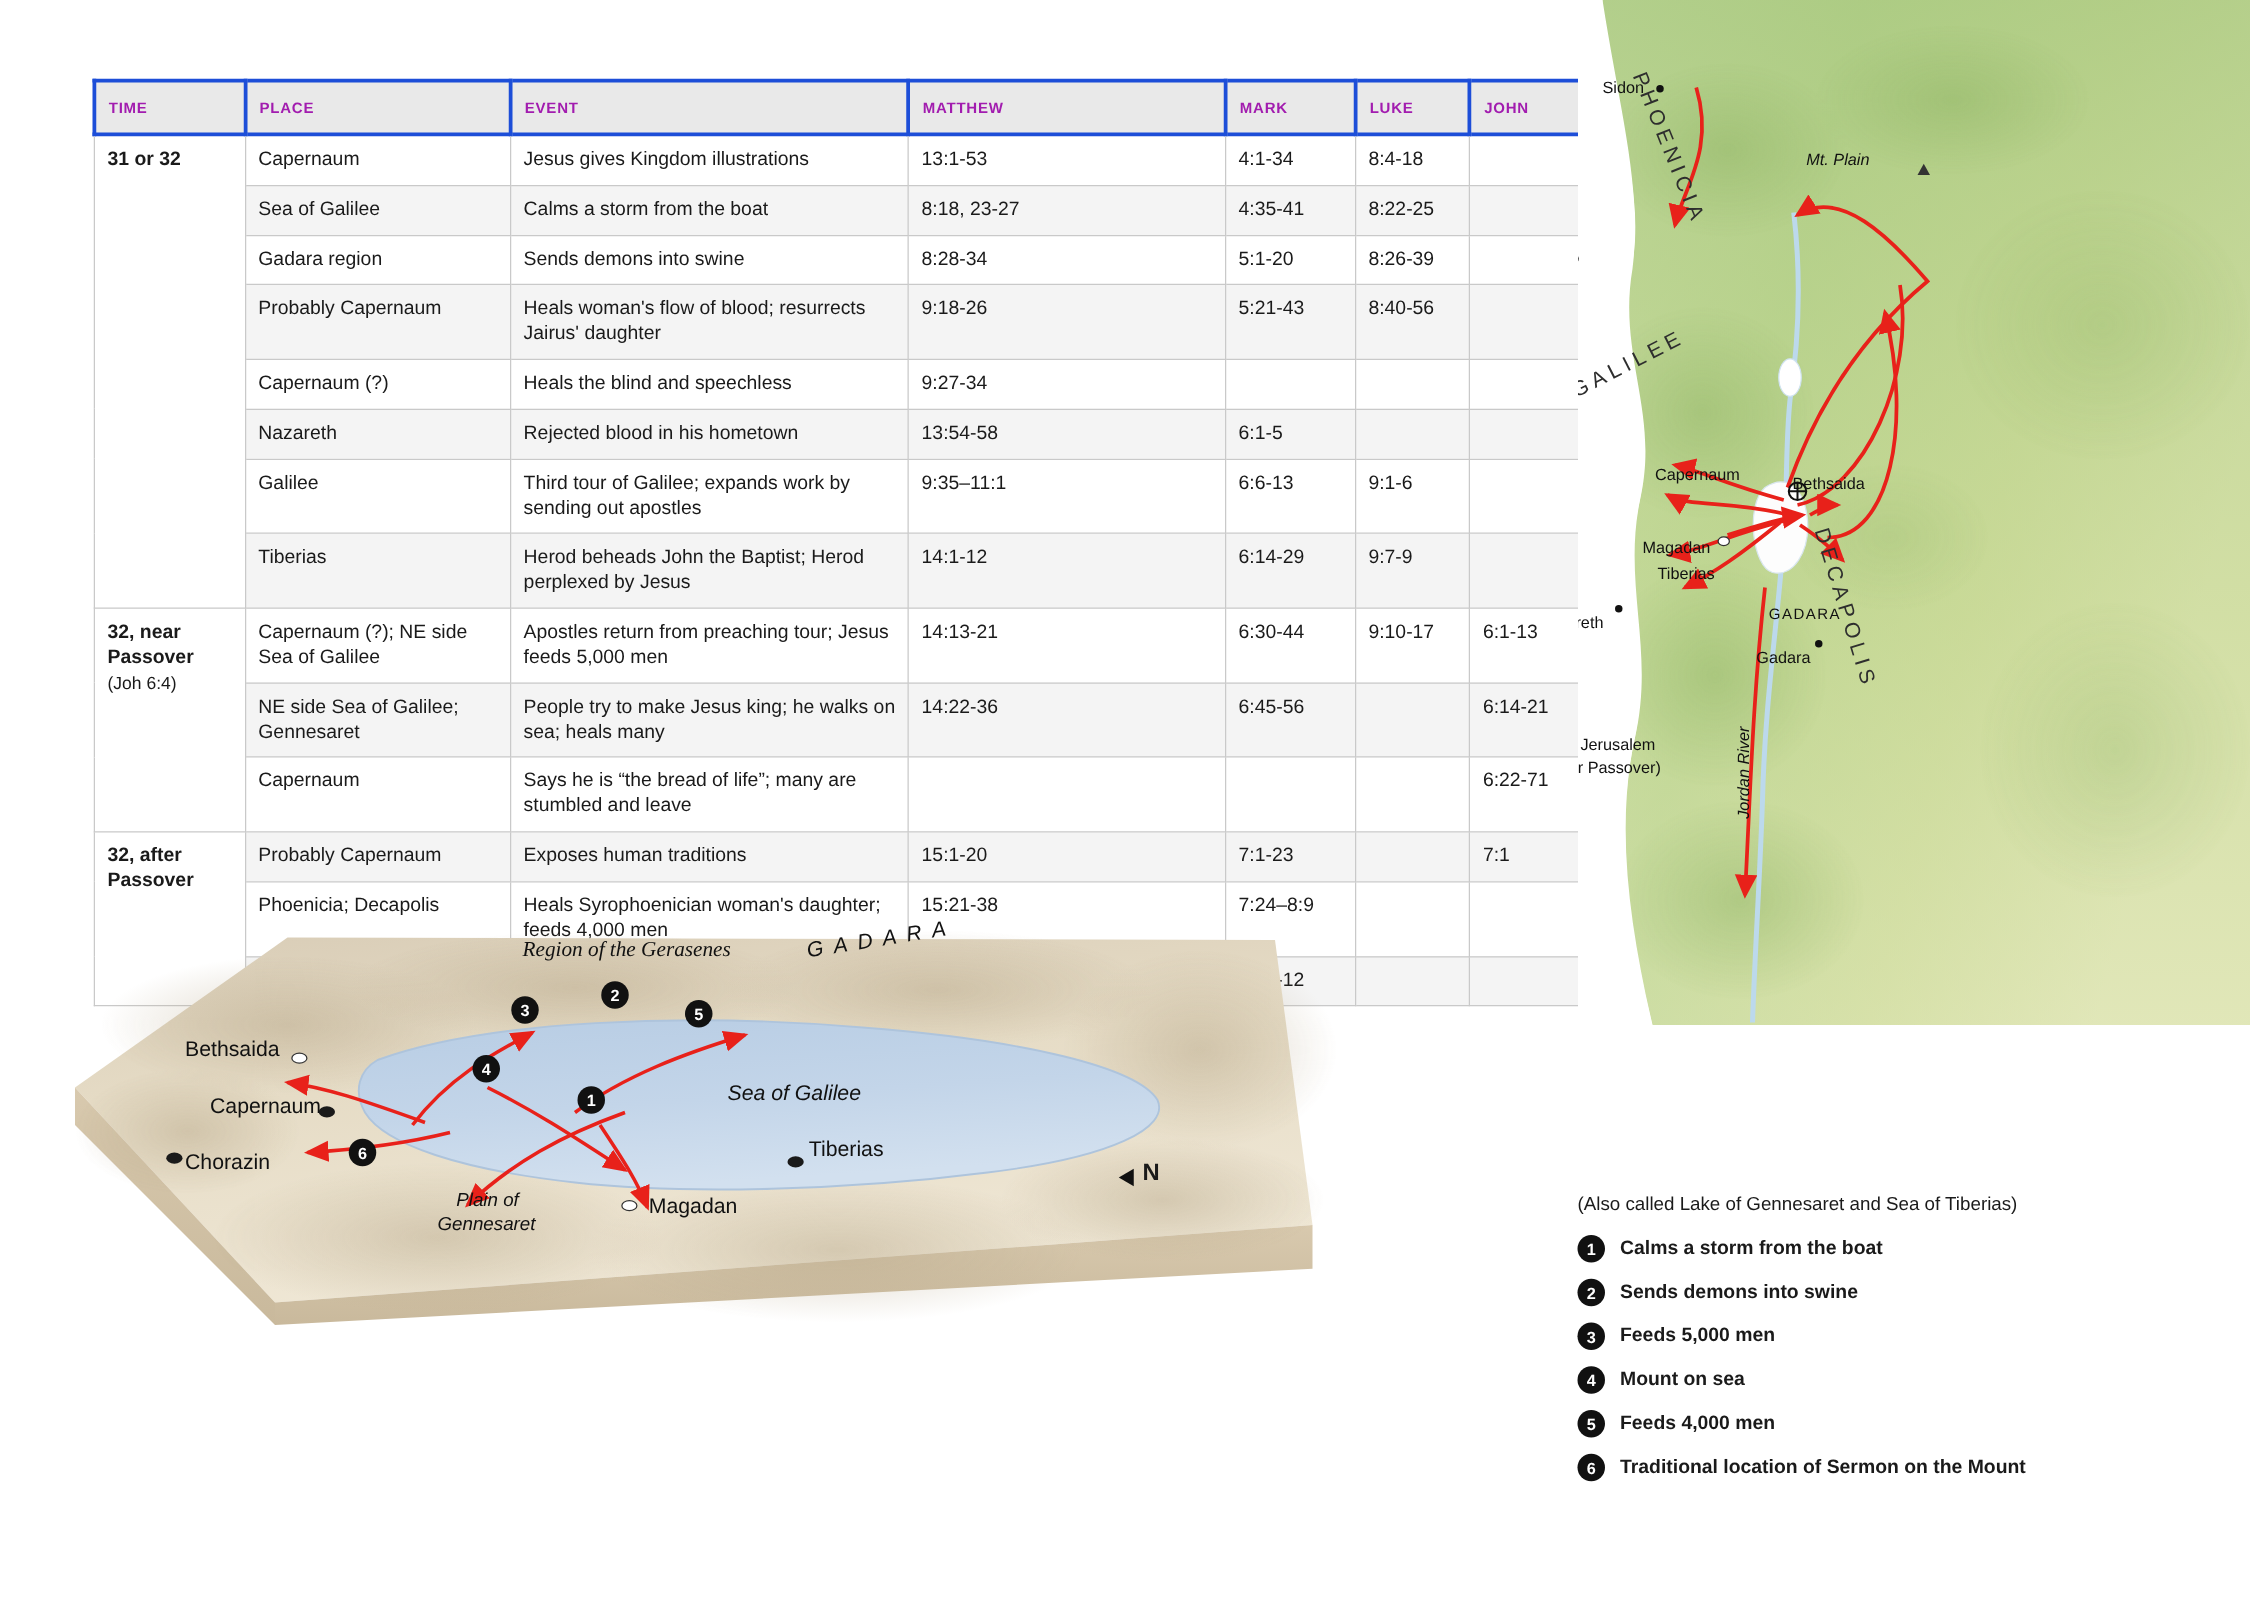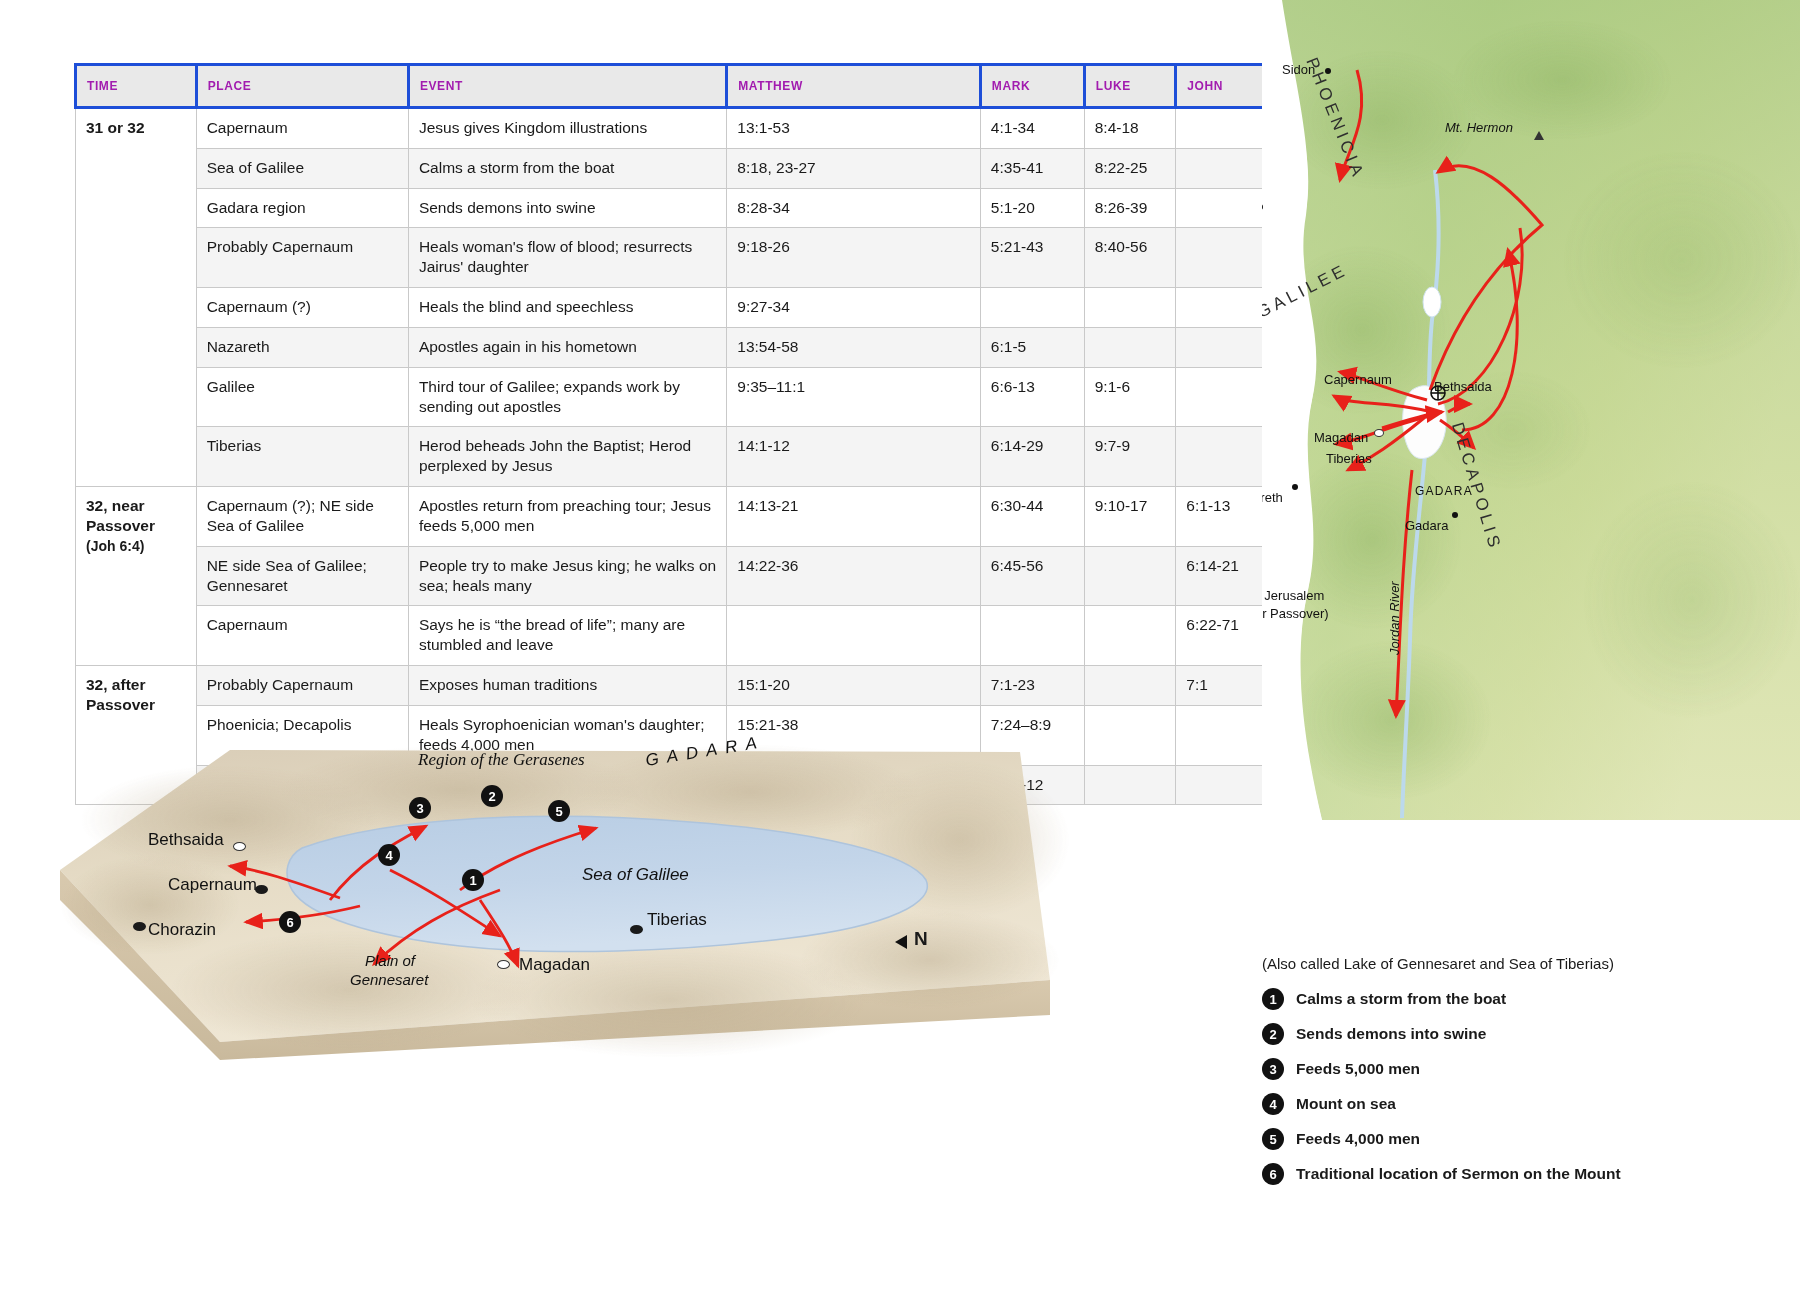--- a/index.html
+++ b/index.html
@@ -51,21 +51,21 @@
   table.chron tr.plain td { background: #ffffff; }
   td.time {
     font-weight: bold;
     background: #ffffff !important;
     border-right: 1px solid #c9c9c9;
     border-bottom: none;
     border-top: 1px solid #c9c9c9;
     font-size: 15.5px;
   }
   td.time .sub {
-    font-weight: bold;
+    font-weight: normal;
     font-size: 14px;
     display: block;
     margin-top: 2px;
   }
   col.c-time  { width: 108px; }
   col.c-place { width: 190px; }
   col.c-event { width: 285px; }
   col.c-matt  { width: 227px; }
   col.c-mark  { width: 93px; }
   col.c-luke  { width: 82px; }
@@ -264,21 +264,21 @@
       <tr class="plain">
         <td>Capernaum (?)</td>
         <td>Heals the blind and speechless</td>
         <td>9:27-34</td>
         <td></td>
         <td></td>
         <td></td>
       </tr>
       <tr class="shaded">
         <td>Nazareth</td>
-        <td>Apostles again in his hometown</td>
+        <td>Rejected blood in his hometown</td>
         <td>13:54-58</td>
         <td>6:1-5</td>
         <td></td>
         <td></td>
       </tr>
       <tr class="plain">
         <td>Galilee</td>
         <td>Third tour of Galilee; expands work by sending out apostles</td>
         <td>9:35–11:1</td>
         <td>6:6-13</td>
@@ -420,21 +420,21 @@
 
   <div class="region-label" style="left:58px; top:55px; transform:rotate(68deg); transform-origin:left top;">PHOENICIA</div>
   <div class="region-label" style="left:-8px; top:305px; transform:rotate(-27deg); transform-origin:left top;">GALILEE</div>
   <div class="region-label" style="left:204px; top:420px; transform:rotate(73deg); transform-origin:left top;">DECAPOLIS</div>
 
   <div class="map-label" style="left:20px; top:62px;">Sidon</div>
   <div class="dot" style="left:63px; top:68px;"></div>
 
   <div class="dot" style="left:-5px; top:204px;"></div>
 
-  <div class="map-label italic" style="left:183px; top:120px;">Mt. Hermon</div>
+  <div class="map-label italic" style="left:183px; top:120px;">Mt. Plain</div>
   <div style="position:absolute; left:272px; top:131px; width:0;height:0;border-left:5px solid transparent;border-right:5px solid transparent;border-bottom:9px solid #333;"></div>
 
   <div class="map-label" style="left:62px; top:372px;">Capernaum</div>
   <div class="map-label" style="left:172px; top:379px;">Bethsaida</div>
   <div class="map-label" style="left:52px; top:430px;">Magadan</div>
   <div style="position:absolute;left:112px;top:429px;width:8px;height:6px;border:1px solid #333;border-radius:50%;background:#fff;"></div>
   <div class="map-label" style="left:64px; top:451px;">Tiberias</div>
   <div class="map-label" style="left:-32px; top:490px;">Nazareth</div>
   <div class="dot" style="left:30px; top:484px;"></div>
 

